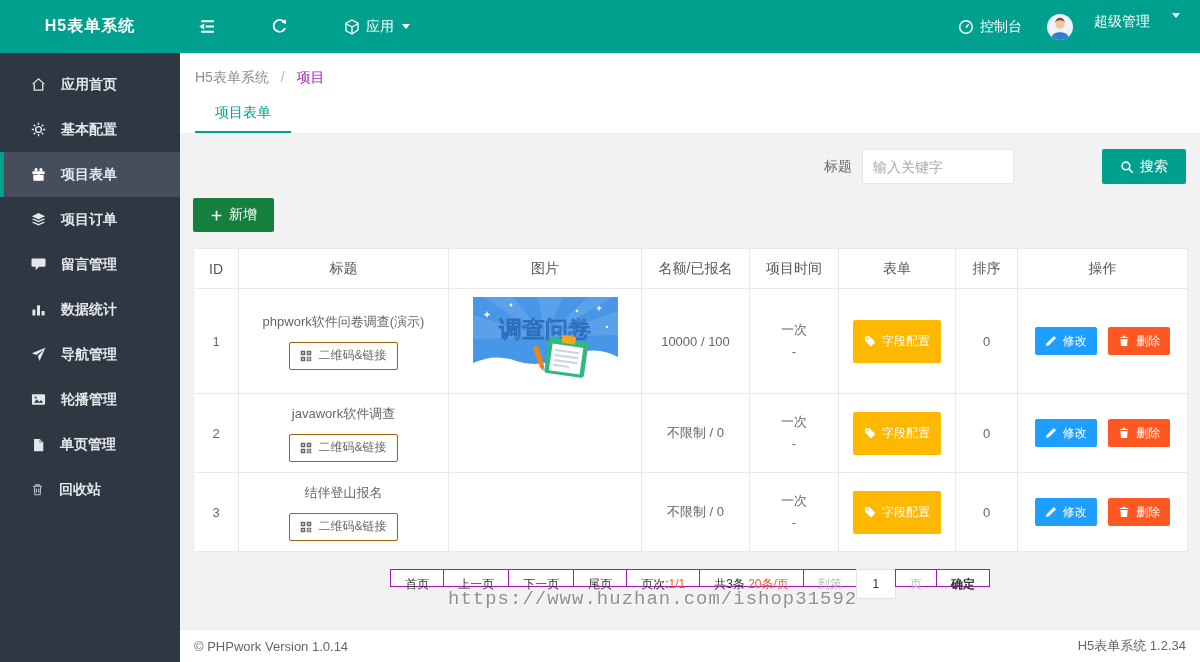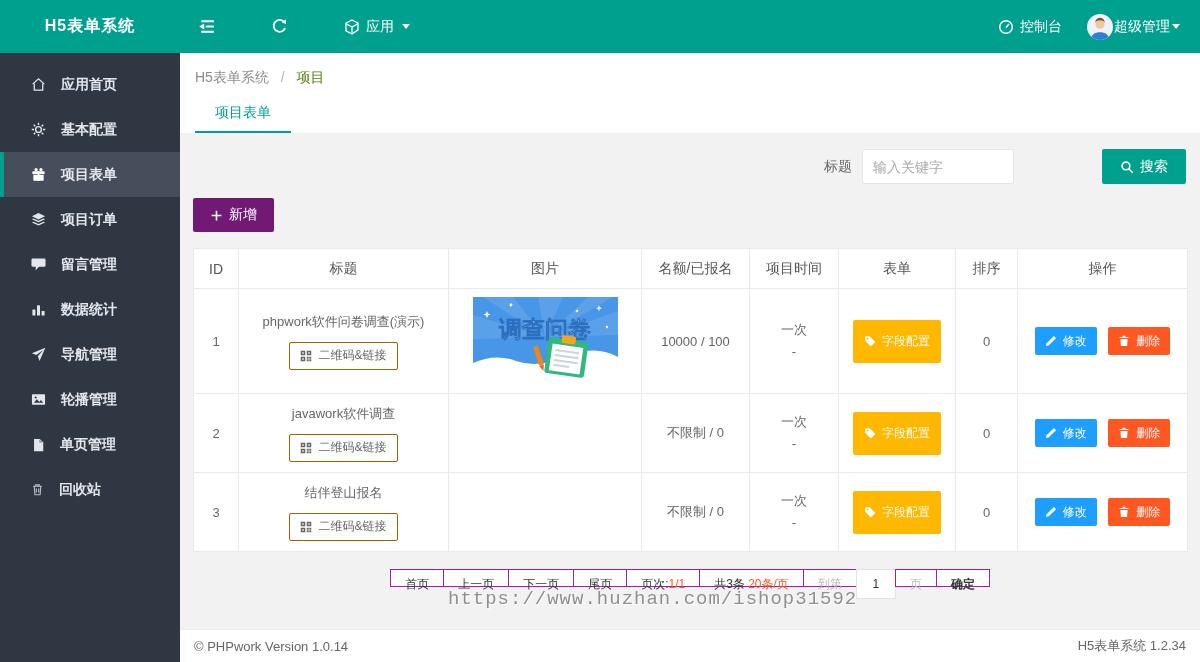--- a/index.html
+++ b/index.html
@@ -9,46 +9,46 @@
 
   
   .topbar { position:absolute; top:0; left:0; right:0; height:53px; background:#00A08E; display:flex; align-items:center; color:#fff; z-index:5; }
   .logo { width:180px; text-align:center; font-size:16px; font-weight:700; letter-spacing:1px; color:#fff; }
   .hnav { display:flex; align-items:center; gap:56px; margin-left:18px;text-align:right; }
   .hicon { display:inline-flex; align-items:center; gap:6px; cursor:pointer; color:#fff; font-size:14px; }
   .hicon svg { display:block; }
   .hright { margin-left:auto; display:flex; align-items:center; gap:24px; padding-right:20px; }
   .caret { display:inline-block; width:0; height:0; border-left:4px solid transparent; border-right:4px solid transparent; border-top:5px solid #fff; margin-left:2px; }
   .avatar { width:28px; height:28px; border-radius:50%; overflow:hidden; display:block; }
-  .useritem { display:inline-flex; align-items:center; gap:0; cursor:pointer; }
+  .useritem { display:inline-flex; align-items:flex-start; gap:20px; cursor:pointer; }
 
   
   .sidebar { position:absolute; top:53px; left:0; bottom:0; width:180px; background:#2F3742; padding-top:9px; z-index:4; }
   .side-item { display:flex; align-items:center; height:45px; padding-left:27px; gap:15px; color:#e3e6ea; font-size:14px; cursor:pointer; border-left:4px solid transparent;font-weight:bold; }
   .side-item svg { flex:0 0 auto; }
   .side-item.active { background:#464E5C; border-left-color:#00A08E; }
 
   
   .main { position:absolute; top:53px; left:180px; right:0; bottom:0; background:#f2f2f2; display:flex; flex-direction:column; }
   .crumbbar { background:#fff; padding:16px 15px 6px; font-size:14px; }
   .crumb-root { color:#8d8d8d; cursor:pointer; }
   .crumb-sep { color:#b5b5b5; margin:0 8px; }
-  .crumb-cur { color:#4d7c0f; }
+  .crumb-cur { color:#a21caf; }
   .tabsbar { background:#fff; border-bottom:1px solid #f0f0f0; padding:0 15px; }
   .tab { display:inline-block; padding:11px 20px 9px; color:#00A08E; font-size:14px; border-bottom:2px solid #00A08E; cursor:pointer; }
 
   .content { flex:1; position:relative; }
   .searchrow { display:flex; align-items:center; justify-content:flex-end; margin:15px 14px 0; }
   .search-label { color:#666; margin-right:10px; }
   .search-input { width:152px; height:35px; border:1px solid #e6e6e6; border-radius:2px; padding:0 10px; font-size:14px; color:#555; background:#fff; outline:none; font-family:inherit; }
   .search-input::placeholder { color:#a9a9a9; }
   .search-spacer { width:88px; }
   .btn { display:inline-flex; align-items:center; justify-content:center; gap:6px; border:none; border-radius:2px; cursor:pointer; font-family:inherit; white-space:nowrap;text-align:center; }
   .btn-search { height:35px; padding:0 18px; background:#00A08E; color:#fff; font-size:14px; }
-  .btn-add { height:34px; padding:0 17px; background:#701a75; color:#fff; font-size:14px; margin:14px 0 0 13px; }
+  .btn-add { height:34px; padding:0 17px; background:#15803d; color:#fff; font-size:14px; margin:14px 0 0 13px; }
 
   
   .tablewrap { margin:16px 13px 0; }
   table.grid { width:994px; border-collapse:collapse; table-layout:fixed; background:#fff; }
   table.grid th, table.grid td { border:1px solid #eaeaea; text-align:center; vertical-align:middle; }
   table.grid th { height:40px; font-size:14px; font-weight:400; color:#555; background:#fff; }
   table.grid td { font-size:13px; color:#666; padding:8px 6px; }
   tr.row-tall td { height:105px; }
   tr.row-mid td { height:79px; }
   .cell-title-text { margin-bottom:11px; font-size:13px; color:#666; }

